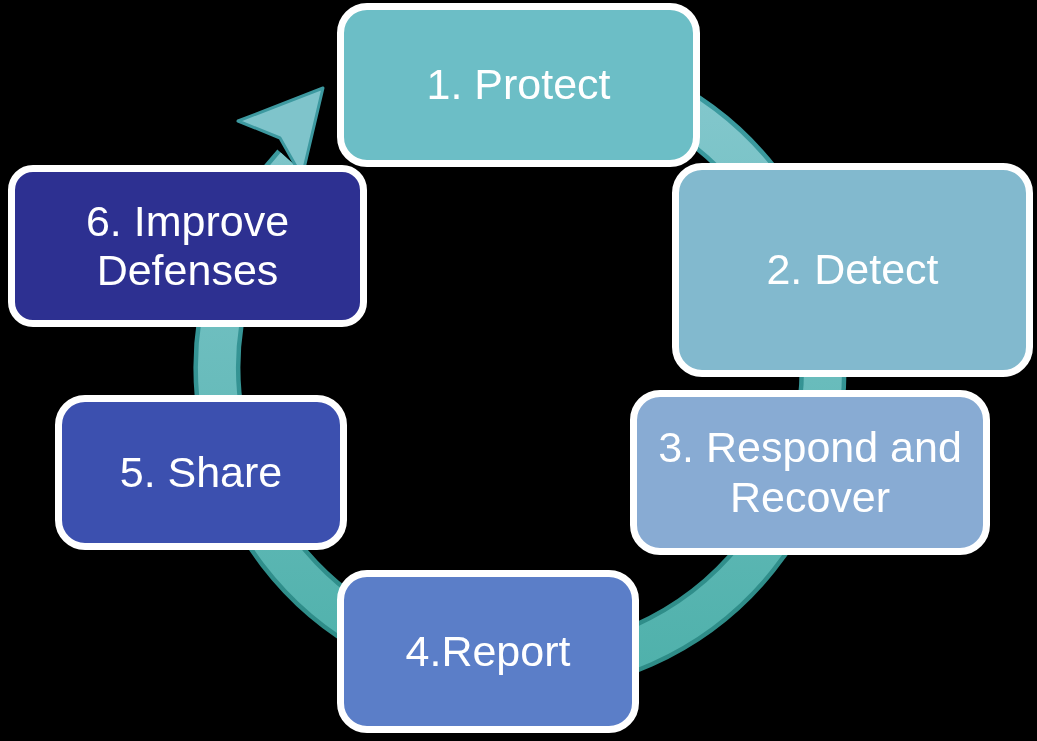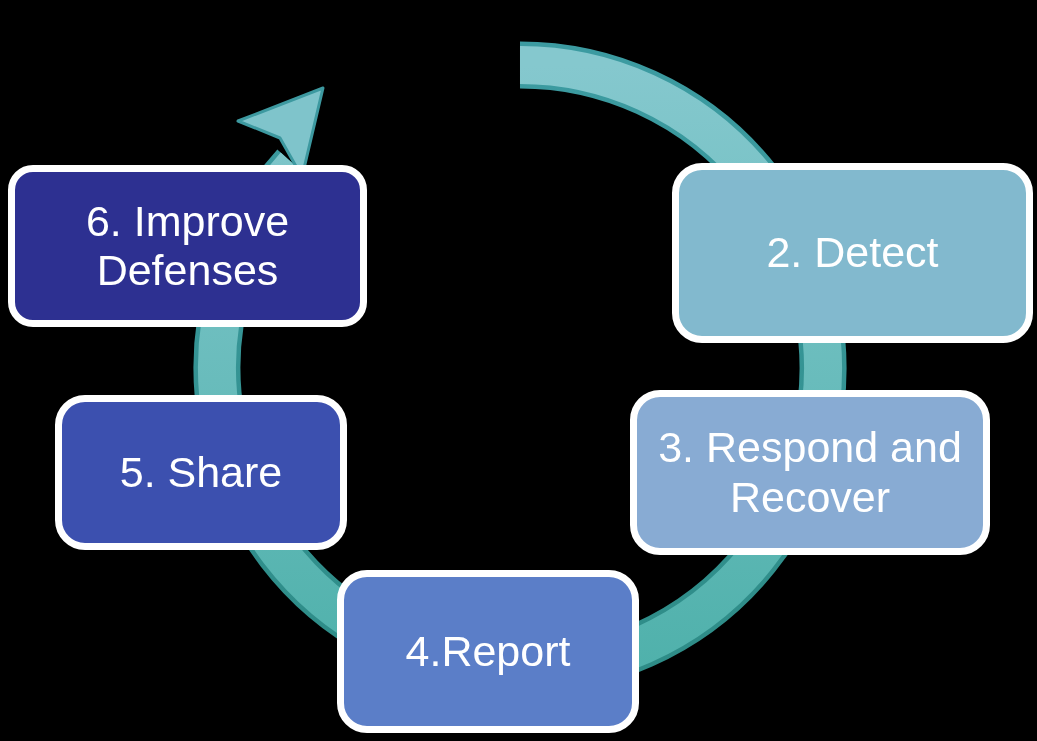--- a/index.html
+++ b/index.html
@@ -19,21 +19,21 @@
     display:flex;
     align-items:center;
     justify-content:center;
     text-align:center;
     color:#ffffff;
     font-size:43px;
     line-height:1.15;
     padding:0 20px;
   }
   .n1{left:337px;top:3px;width:363px;height:164px;}
-  .n2{left:672px;top:163px;width:361px;height:180px;}
+  .n2{left:672px;top:163px;width:361px;height:214px;}
   .n3{left:630px;top:390px;width:360px;height:165px;}
   .n4{left:337px;top:570px;width:302px;height:163px;}
   .n5{left:55px;top:395px;width:292px;height:155px;}
   .n6{left:8px;top:165px;width:359px;height:162px;border-radius:25px;}
 </style>
 </head>
 <body>
 
 <div class="stage">
 
@@ -49,20 +49,23 @@
       </linearGradient>
     </defs>
 
     <path d="M 520 65 A 303 303 0 1 1 294.8 165.3" fill="none" stroke="url(#ringEdgeGrad)" stroke-width="47"></path>
 
     <path d="M 520 65 A 303 303 0 1 1 294.8 165.3" fill="none" stroke="url(#ringGrad)" stroke-width="38"></path>
 
     <polygon points="323,88 302,177 280,138 238,121" stroke-width="3" stroke-linejoin="round" fill="#7FC4CB" stroke="#3D99A0"></polygon>
   </svg>
 
+  <div class="node n1" style="background: rgb(108, 190, 198);">
+    <span>1. Protect</span>
+  </div>
 
   <div class="node n2" style="background: rgb(130, 185, 206);">
     <span>2. Detect</span>
   </div>
 
   <div class="node n3" style="background: rgb(136, 171, 211);">
     <span>3. Respond and Recover</span>
   </div>
 
   <div class="node n4" style="background: rgb(91, 126, 200);">

